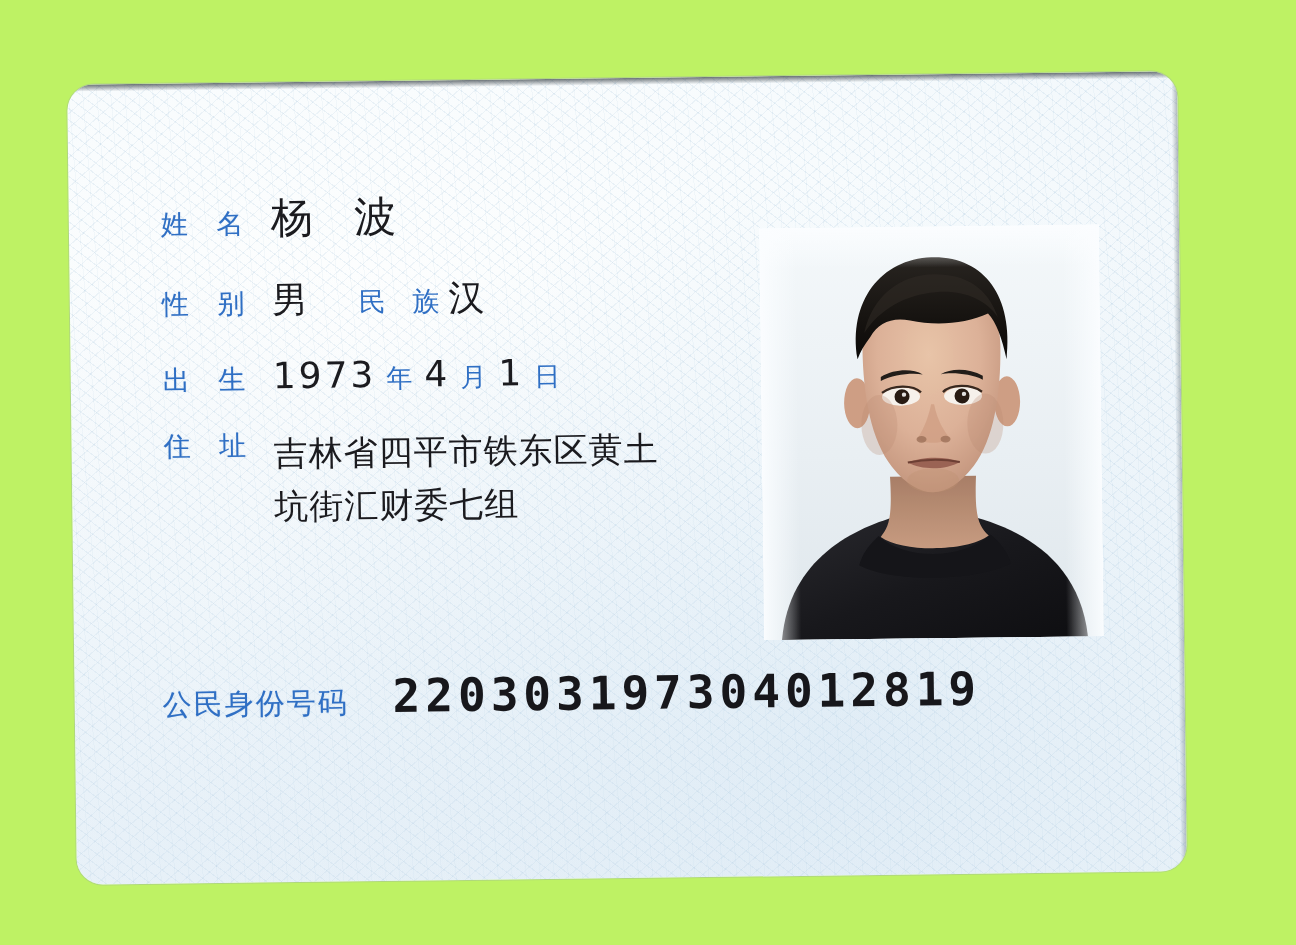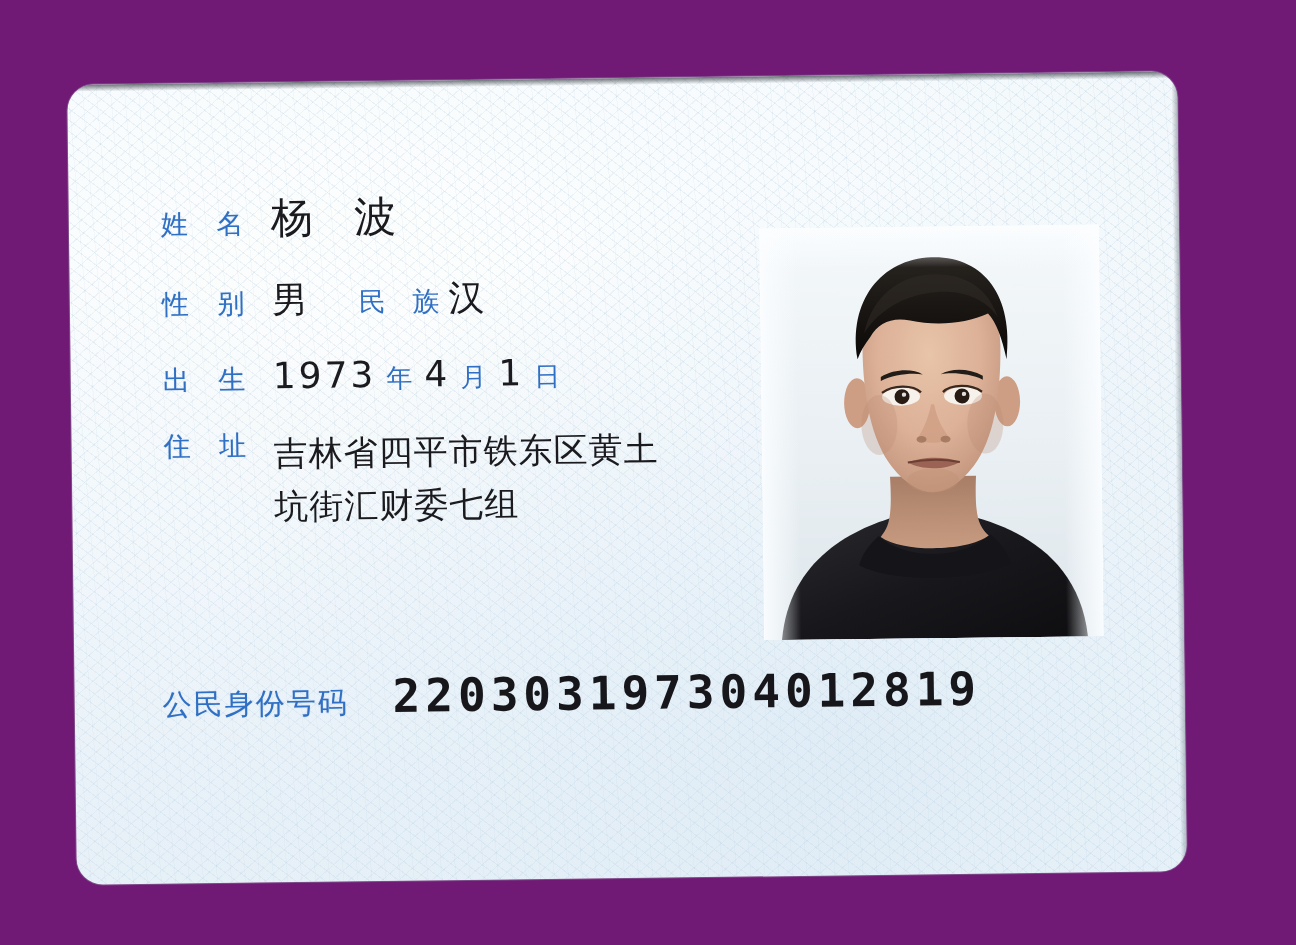--- a/index.html
+++ b/index.html
@@ -11,21 +11,21 @@
     width: 1296px;
     height: 945px;
     overflow: hidden;
     font-family: "DejaVu Sans", "Liberation Sans", sans-serif;
   }
 
   #scan {
     position: relative;
     width: 1296px;
     height: 945px;
-    background: #701a75;
+    background: #bef264;
   }
 
   
   #card {
     position: absolute;
     left: 72px;
     top: 78px;
     width: 1110px;
     height: 800px;
     border-radius: 26px;

